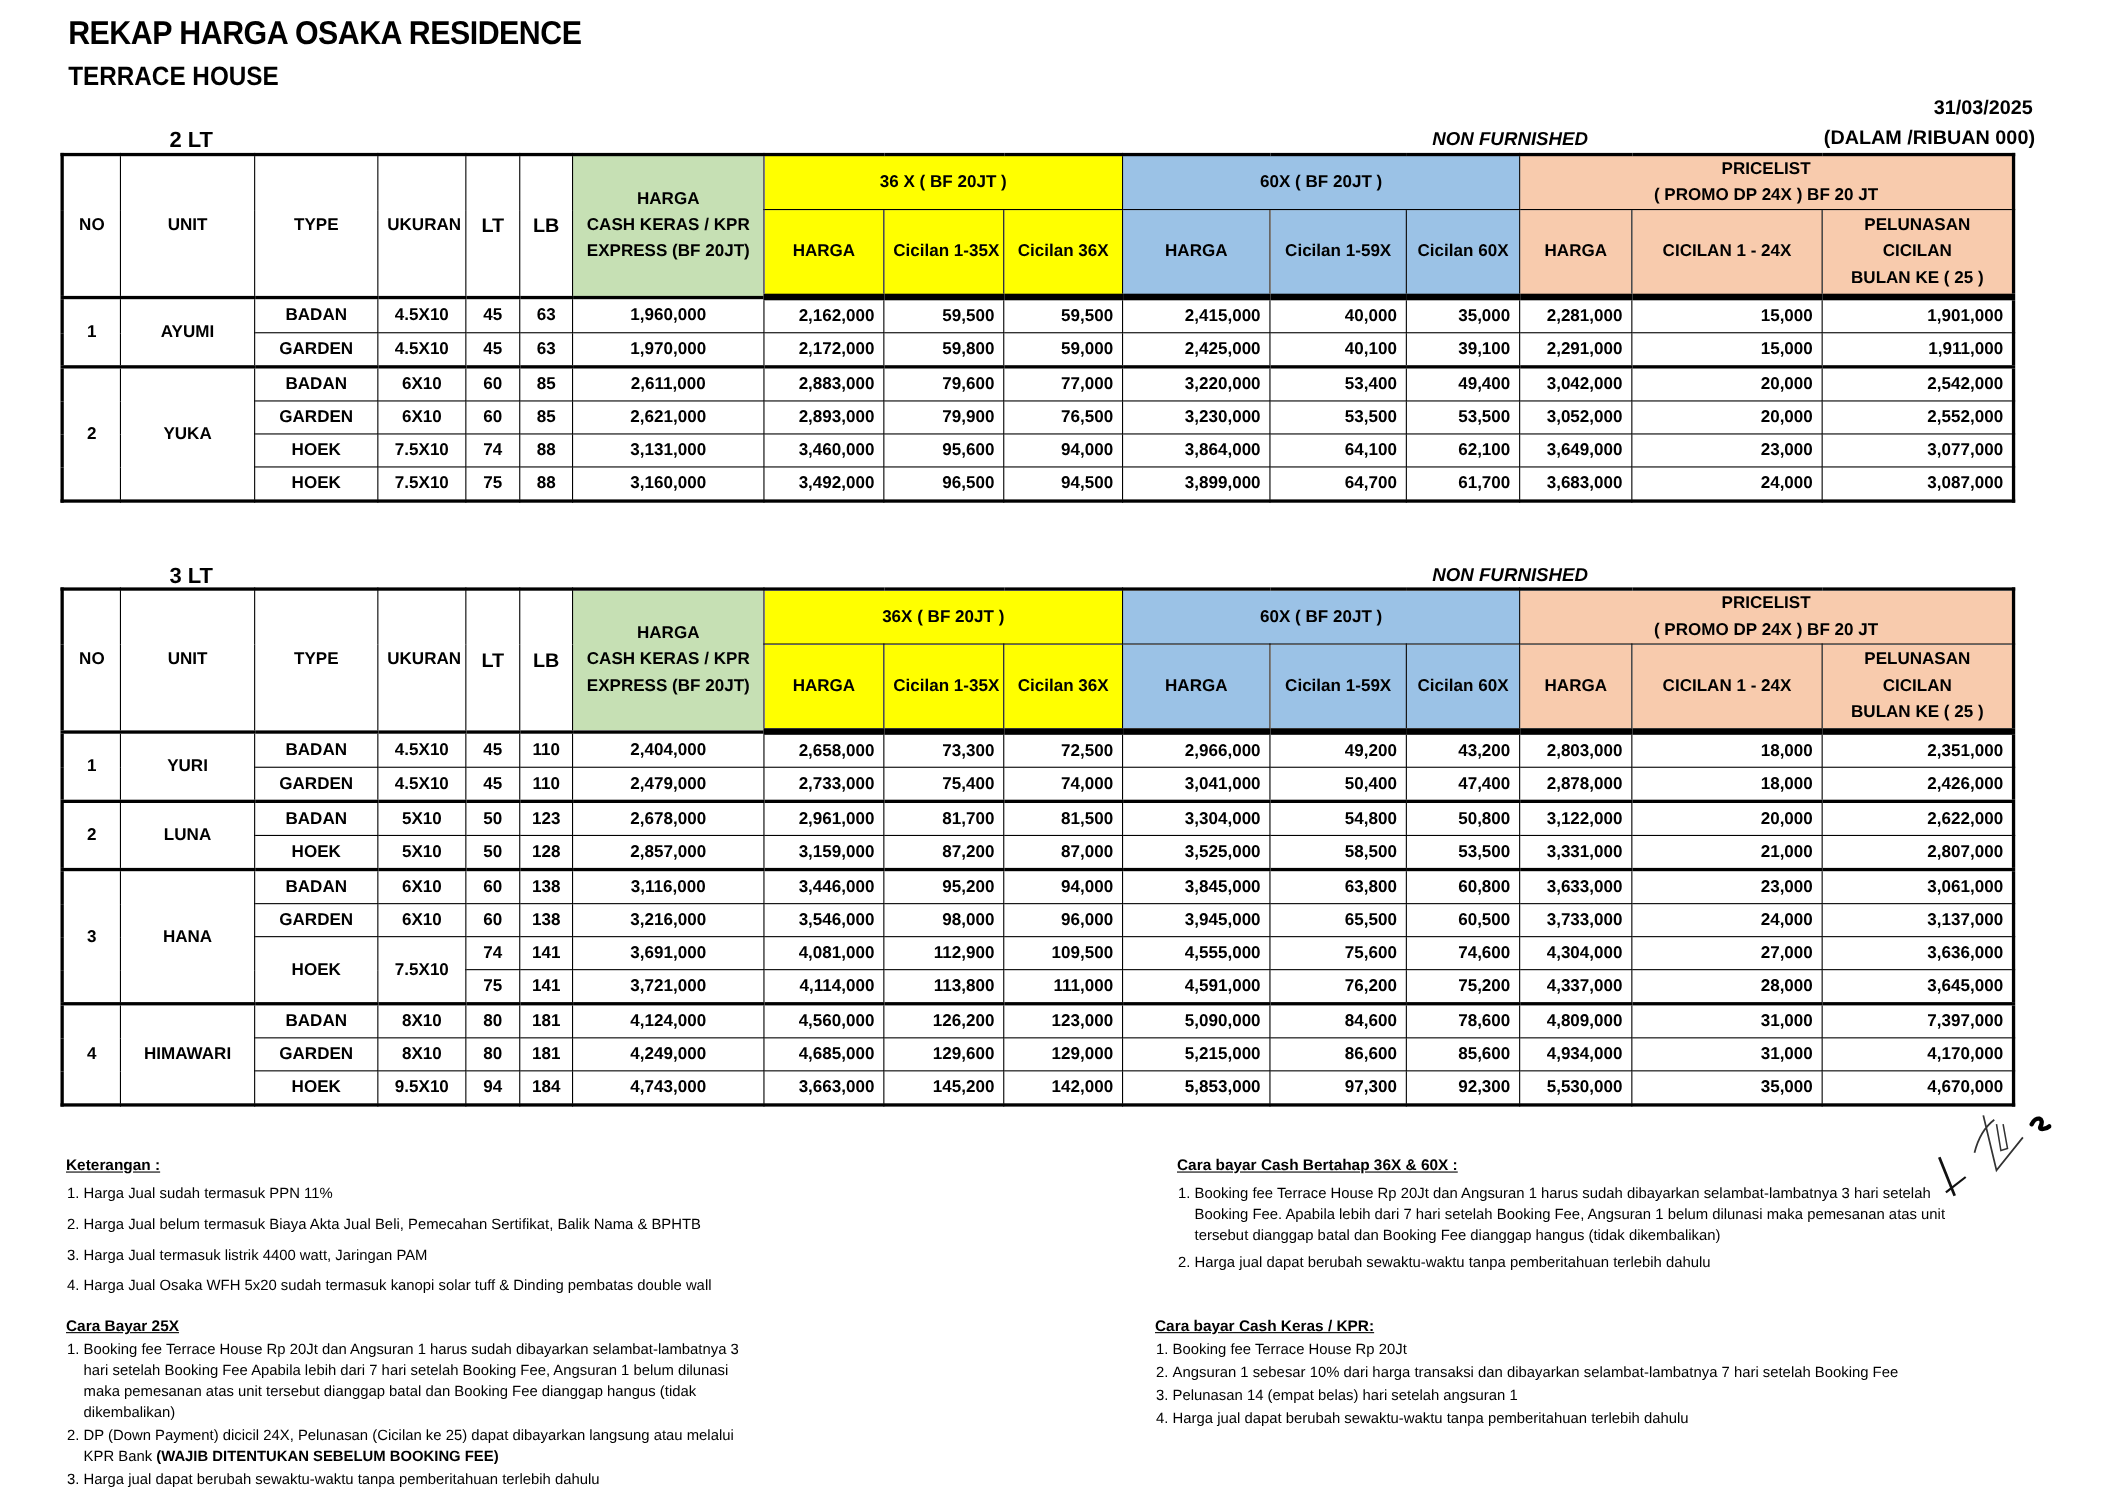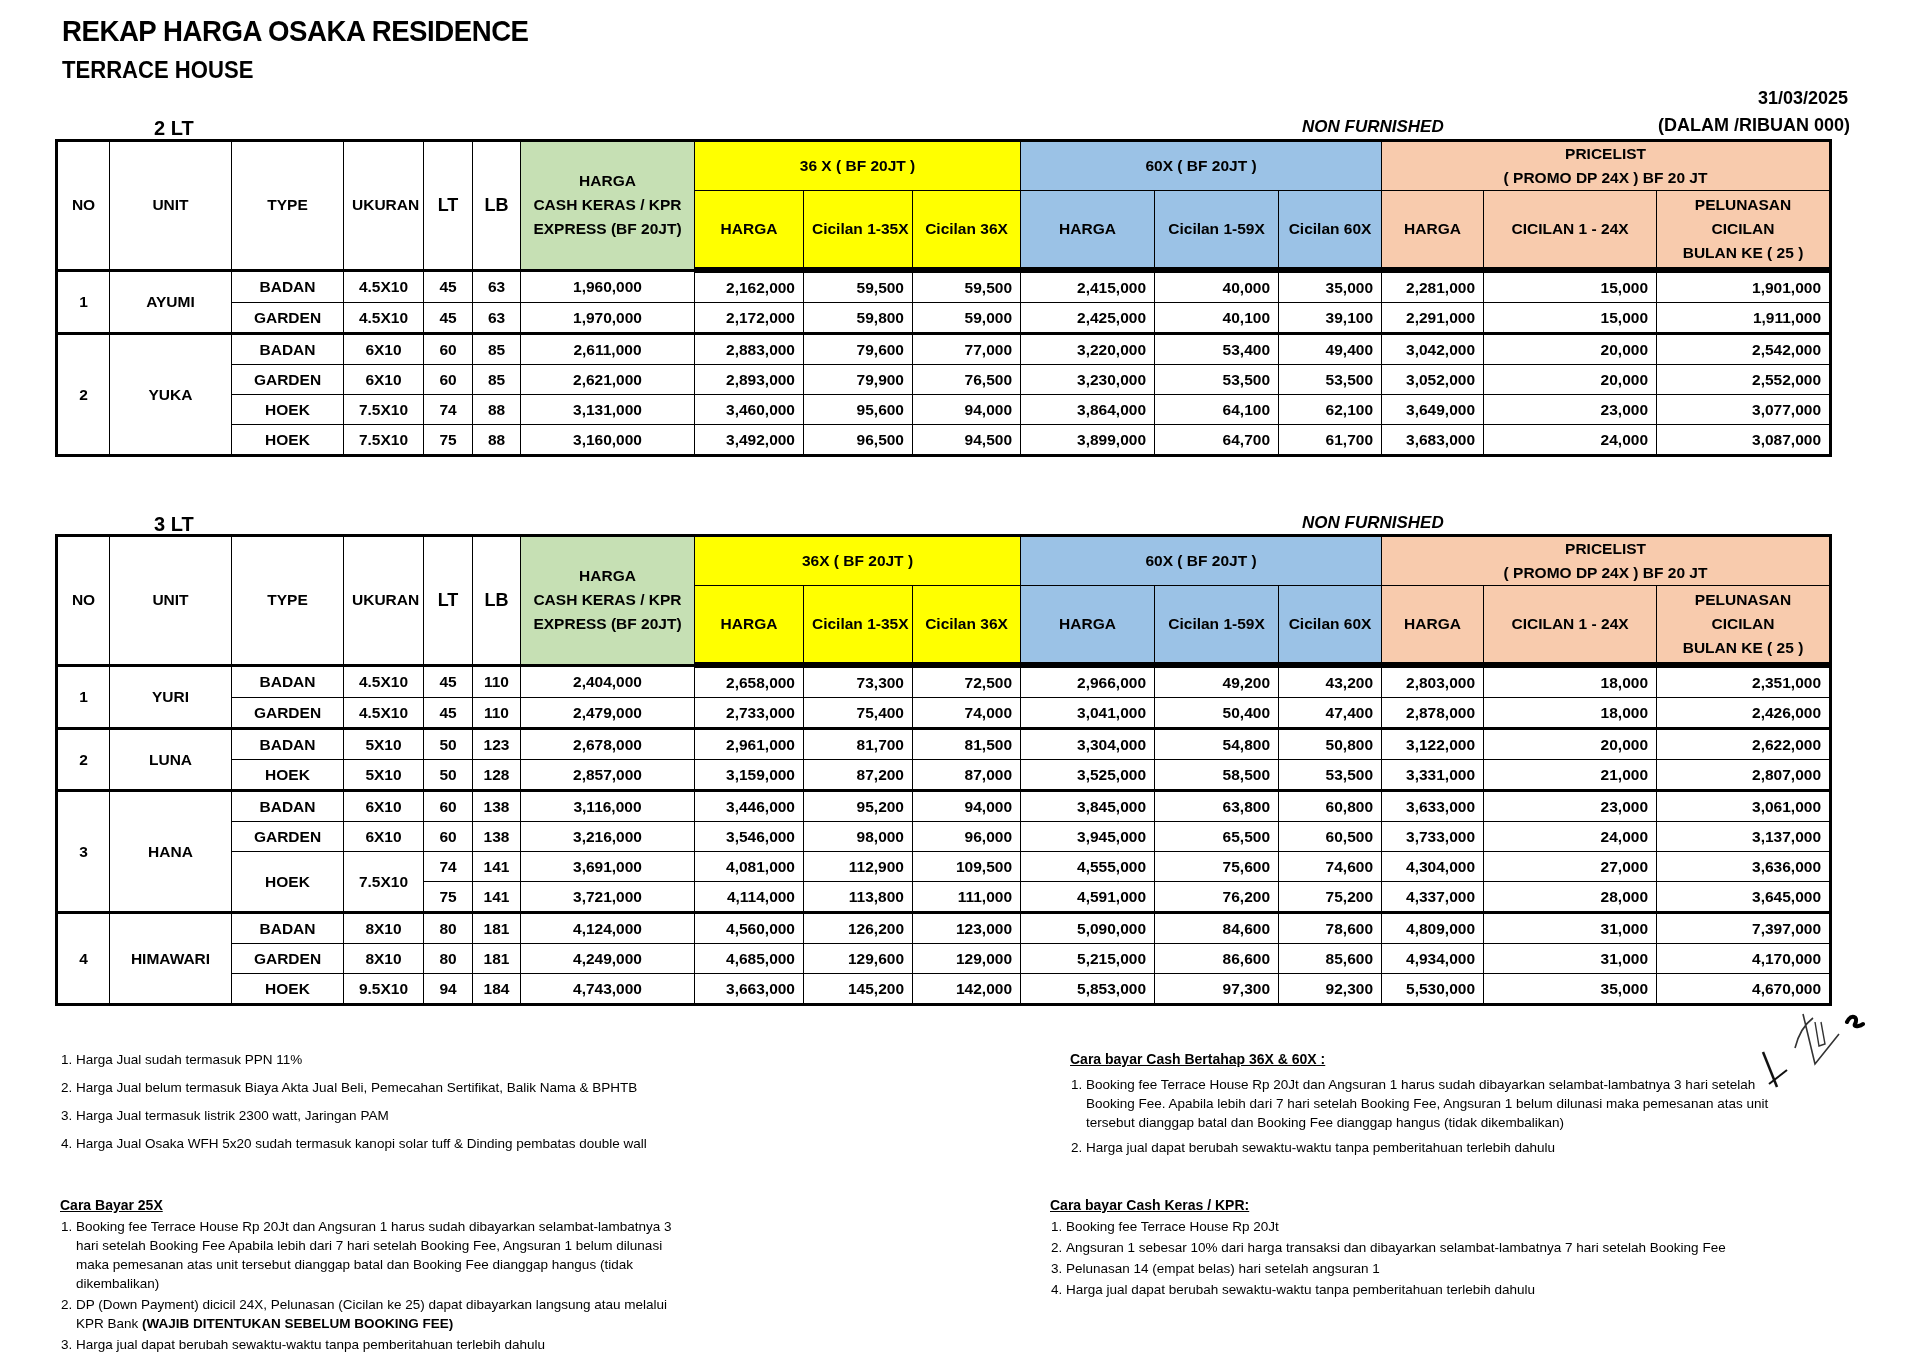--- a/index.html
+++ b/index.html
@@ -444,24 +444,25 @@
         <td>97,300</td>
         <td>92,300</td>
         <td>5,530,000</td>
         <td>35,000</td>
         <td>4,670,000</td>
       </tr>
     </tbody>
   </table>
 
 <div class="abs notes spaced" style="left:60px; top:1050px; width:900px;">
+  <h4>Keterangan :</h4>
   <ol>
     <li>Harga Jual sudah termasuk PPN 11%</li>
     <li>Harga Jual belum termasuk Biaya Akta Jual Beli, Pemecahan Sertifikat, Balik Nama &amp; BPHTB</li>
-    <li>Harga Jual termasuk listrik 2300 watt, Jaringan PAM</li>
+    <li>Harga Jual termasuk listrik 4400 watt, Jaringan PAM</li>
     <li>Harga Jual Osaka WFH 5x20 sudah termasuk kanopi solar tuff &amp; Dinding pembatas double wall</li>
   </ol>
 </div>
 
 <div class="abs notes" style="left:60px; top:1196px; width:620px;">
   <h4 style="margin-bottom:2px">Cara Bayar 25X</h4>
   <ol>
     <li>Booking fee Terrace House Rp 20Jt dan Angsuran 1 harus sudah dibayarkan selambat-lambatnya 3 hari setelah Booking Fee Apabila lebih dari 7 hari setelah Booking Fee, Angsuran 1 belum dilunasi maka pemesanan atas unit tersebut dianggap batal dan Booking Fee dianggap hangus (tidak dikembalikan)</li>
     <li><span>DP (Down Payment) dicicil 24X, Pelunasan (Cicilan ke 25) dapat dibayarkan langsung atau melalui KPR Bank </span><span class="bold">(WAJIB DITENTUKAN SEBELUM BOOKING FEE)</span></li>
     <li>Harga jual dapat berubah sewaktu-waktu tanpa pemberitahuan terlebih dahulu</li>

